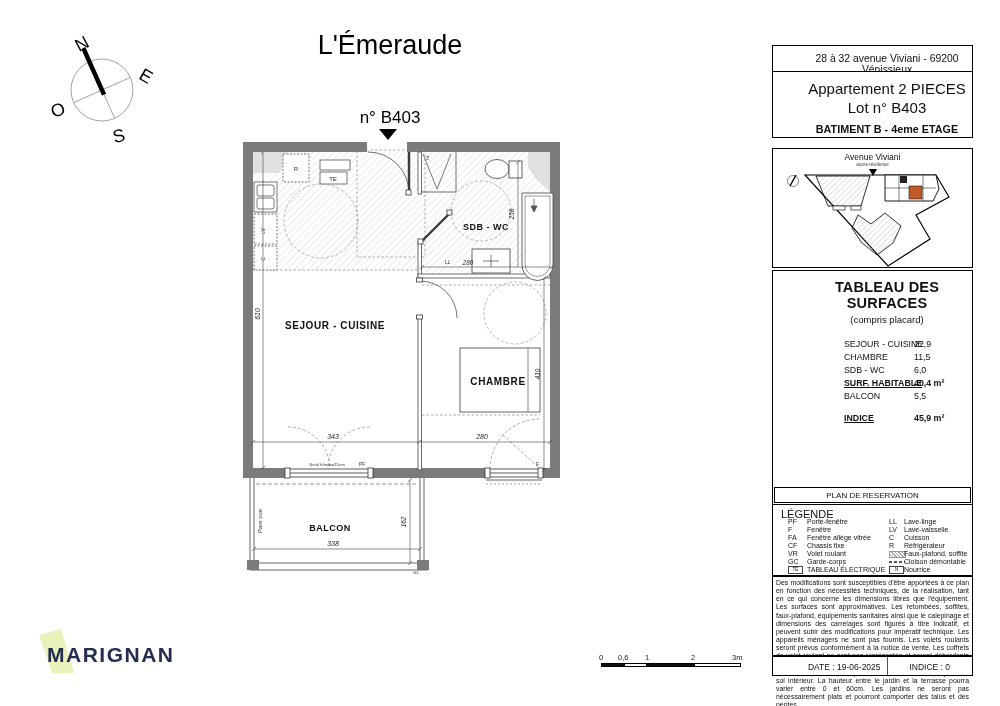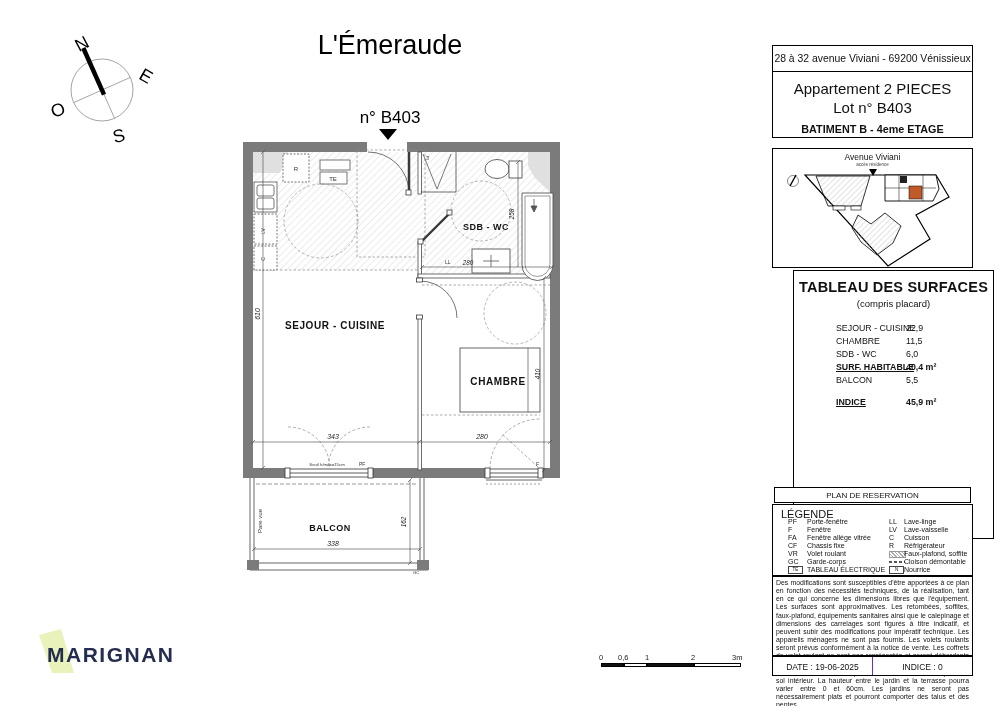--- a/index.html
+++ b/index.html
@@ -3,30 +3,30 @@
 <meta charset="utf-8">
 <style>
   html,body{margin:0;padding:0;}
   body{width:1000px;height:706px;position:relative;background:#fff;overflow:hidden;
        font-family:"Liberation Sans",sans-serif;color:#111;}
   .abs{position:absolute;}
   
   .main-title{left:230px;top:30px;width:320px;text-align:center;font-size:27px;color:#000;}
   .unit-title{left:230px;top:108px;width:320px;text-align:center;font-size:17px;color:#000;}
   
-  .rbox{position:absolute;left:772px;width:201px;border:1px solid #000;box-sizing:border-box;background:#fff;}
+  .rbox{position:absolute;left:772px;width:201px;border:1px solid #000;box-sizing:border-box;background:#fff;padding-left:29px;}
   .addr-box{top:45px;height:27px;font-size:10.4px;text-align:center;padding-top:7px;}
   .apt-box{top:71px;height:67px;text-align:center;}
   .apt-line1{font-size:15px;margin-top:8px;}
   .apt-line2{font-size:15px;margin-top:2px;}
   .apt-line3{font-size:10.8px;font-weight:bold;margin-top:7px;}
   .map-box{top:148px;height:120px;}
   .map-street{position:absolute;top:3px;left:0;width:100%;text-align:center;font-size:8.5px;}
   .map-street-sub{position:absolute;top:13px;left:0;width:100%;text-align:center;font-size:4.5px;color:#444;}
-  .surf-box{top:270px;height:269px;margin-left:21px;}
+  .surf-box{top:270px;height:269px;}
   .surf-title{text-align:center;font-weight:bold;font-size:14.5px;margin-top:8px;letter-spacing:.2px;}
   .surf-sub{text-align:center;font-size:9.5px;margin-top:3px;}
   .surf-table{margin-top:14px;position:relative;}
   .srow{position:relative;height:13px;font-size:8.8px;}
   .srow .slabel{position:absolute;left:42px;top:0;}
   .srow .svalue{position:absolute;left:112px;top:0;}
   .srow-bold .slabel{font-weight:bold;text-decoration:underline;}
   .srow-bold .svalue{font-weight:bold;}
   .srow-gap{margin-top:9px;}
   .resa-bar{position:absolute;left:774px;top:487px;width:197px;height:16px;border:1px solid #000;

